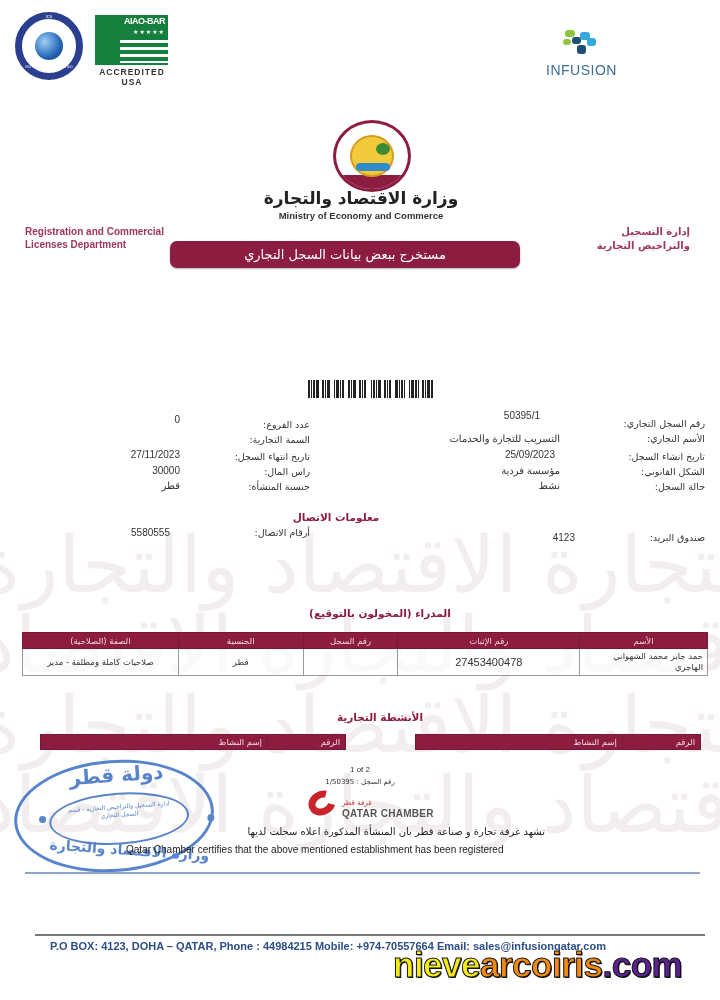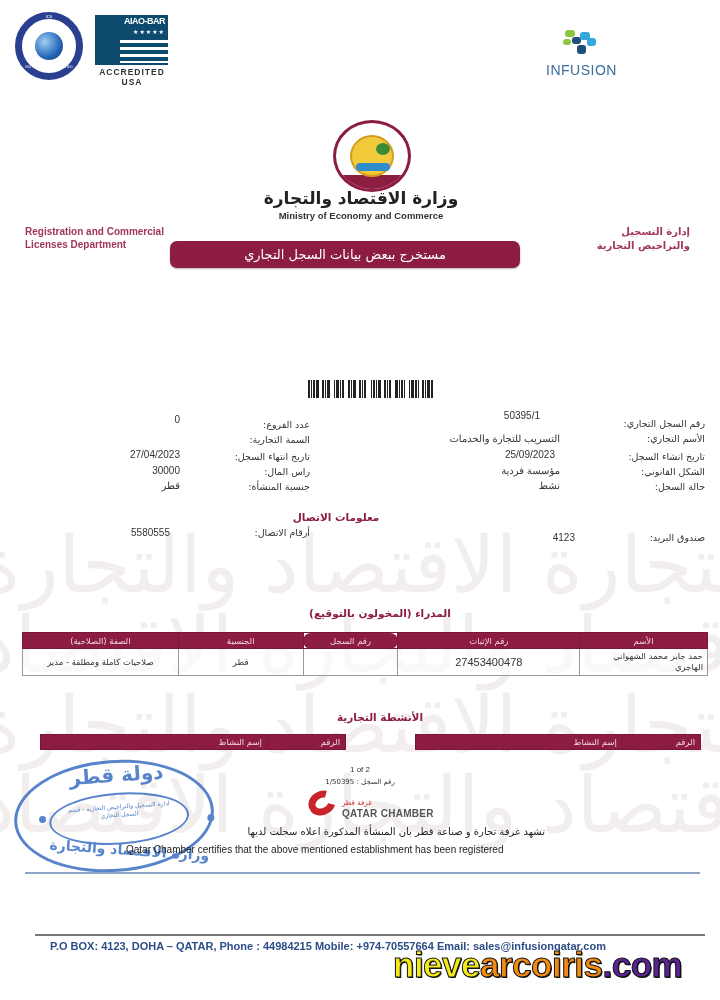--- a/index.html
+++ b/index.html
@@ -8,21 +8,21 @@
   .abs { position: absolute; }
 
   
   .watermark { position: absolute; left: 0; top: 520px; width: 720px; height: 340px; overflow: hidden; pointer-events: none; }
   .watermark .wm-line { position: absolute; left: -20px; font-family: "DejaVu Serif", serif; font-size: 78px; color: #f3eeee; white-space: nowrap; letter-spacing: -2px; direction: rtl; }
 
   
   .ica-logo { left: 15px; top: 12px; width: 68px; height: 68px; border-radius: 50%; border: 7px solid #2a3f8f; background: #fff; }
   .ica-logo .globe { position: absolute; left: 13px; top: 13px; width: 28px; height: 28px; border-radius: 50%; background: radial-gradient(circle at 35% 35%, #9ed0f5, #2566b8 60%, #13336e); }
   .ica-logo .ring-text { position: absolute; left: 0; width: 100%; text-align: center; font-size: 4px; color: #fff; }
-  .aiao-logo { left: 95px; top: 15px; width: 73px; height: 50px; background: #0c4a6e; }
+  .aiao-logo { left: 95px; top: 15px; width: 73px; height: 50px; background: #15803d; }
   .aiao-logo .aiao-title { position: absolute; right: 3px; top: 1px; font-size: 9px; font-weight: bold; color: #fff; letter-spacing: -0.5px; font-family: "Liberation Sans", sans-serif; }
   .aiao-logo .stars { position: absolute; right: 3px; top: 13px; font-size: 6px; color: #fff; letter-spacing: 1px; }
   .aiao-logo .stripe { position: absolute; left: 25px; right: 0; height: 3px; background: #fff; }
   .aiao-sub { left: 93px; top: 67px; width: 78px; text-align: center; font-size: 8.5px; font-weight: bold; color: #333; letter-spacing: 1px; line-height: 10px; font-family: "Liberation Sans", sans-serif; }
 
   .infusion-mark { left: 563px; top: 27px; width: 36px; height: 32px; }
   .infusion-mark span { position: absolute; border-radius: 3px; }
   .infusion-word { left: 546px; top: 62px; font-family: "Liberation Sans", sans-serif; font-size: 14px; color: #3a6d99; letter-spacing: 0.5px; }
 
   
@@ -209,39 +209,39 @@
 <div class="abs field-label right-col-label" style="top:466px;">الشكل القانوني:</div>
 <div class="abs field-value right-col-value" style="top:465px;">مؤسسة فردية</div>
 <div class="abs field-label right-col-label" style="top:481px;">حالة السجل:</div>
 <div class="abs field-value right-col-value" style="top:480px;">نشط</div>
 
 <div class="abs field-label left-col-label" style="top:419px;">عدد الفروع:</div>
 <div class="abs field-value left-col-value" style="top:414px;">0</div>
 <div class="abs field-label left-col-label" style="top:434px;">السمة التجارية:</div>
 <div class="abs field-value left-col-value" style="top:434px;"></div>
 <div class="abs field-label left-col-label" style="top:451px;">تاريخ انتهاء السجل:</div>
-<div class="abs field-value left-col-value" style="top:449px;">27/04/2023</div>
+<div class="abs field-value left-col-value" style="top:449px;">27/11/2023</div>
 <div class="abs field-label left-col-label" style="top:466px;">راس المال:</div>
 <div class="abs field-value left-col-value" style="top:465px;">30000</div>
 <div class="abs field-label left-col-label" style="top:481px;">جنسية المنشأة:</div>
 <div class="abs field-value left-col-value" style="top:480px;">قطر</div>
 
 <div class="abs section-title" style="left:0; width:672px; top:511px; ">معلومات الاتصال</div>
 <div class="abs field-label" style="right:15px; width:110px; top:532px;">صندوق البريد:</div>
 <div class="abs field-value" style="right:145px; width:60px; top:532px;">4123</div>
 <div class="abs field-label" style="left:200px; width:110px; top:527px;">أرقام الاتصال:</div>
 <div class="abs field-value" style="left:40px; width:130px; top:527px;">5580555</div>
 
 <div class="abs section-title" style="left:0; width:720px; top:607px; padding-left:40px;">المدراء (المخولون بالتوقيع)</div>
 <table class="mgr-table">
   <thead>
     <tr>
       <th style="width:128px;">الأسم</th>
       <th style="width:182px;">رقم الإثبات</th>
-      <th style="width:95px;border-radius:8px;">رقم السجل</th>
+      <th style="width:95px;">رقم السجل</th>
       <th style="width:125px;">الجنسية</th>
       <th style="width:156px;">الصفة (الصلاحية)</th>
     </tr>
   </thead>
   <tbody>
     <tr>
       <td class="name">حمد جابر محمد الشهواني الهاجري</td>
       <td class="num">27453400478</td>
       <td></td>
       <td>قطر</td>

